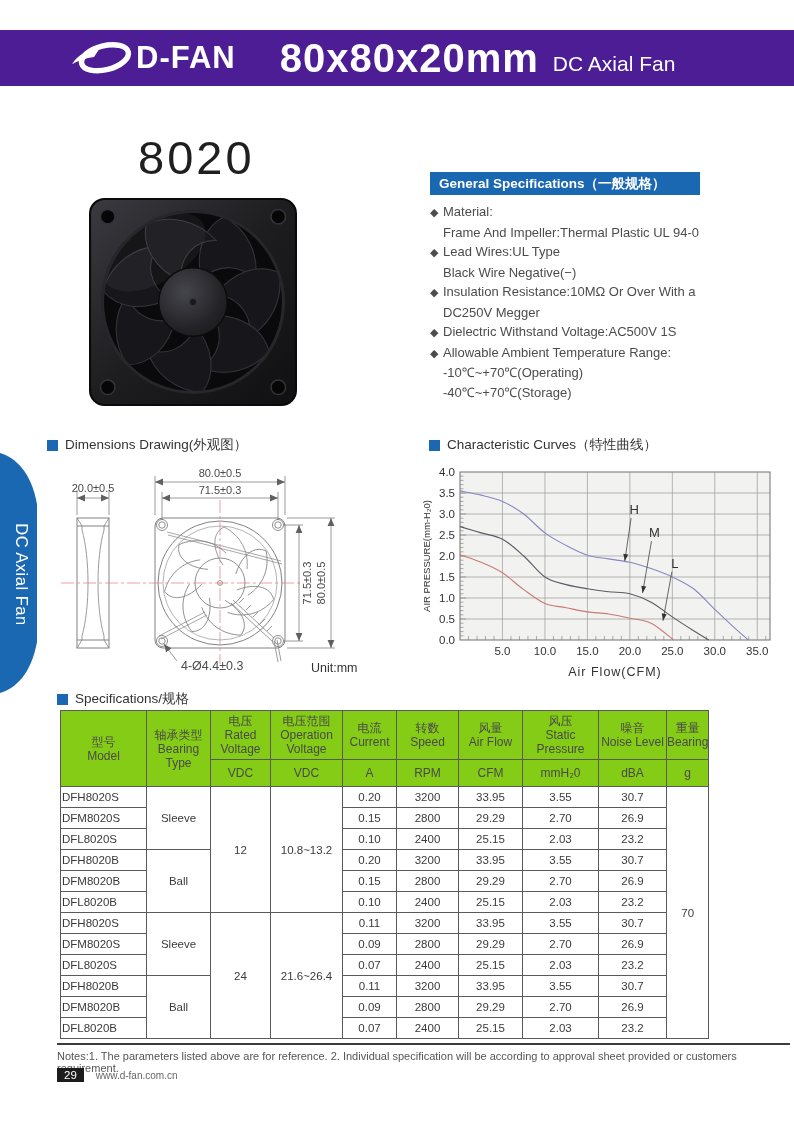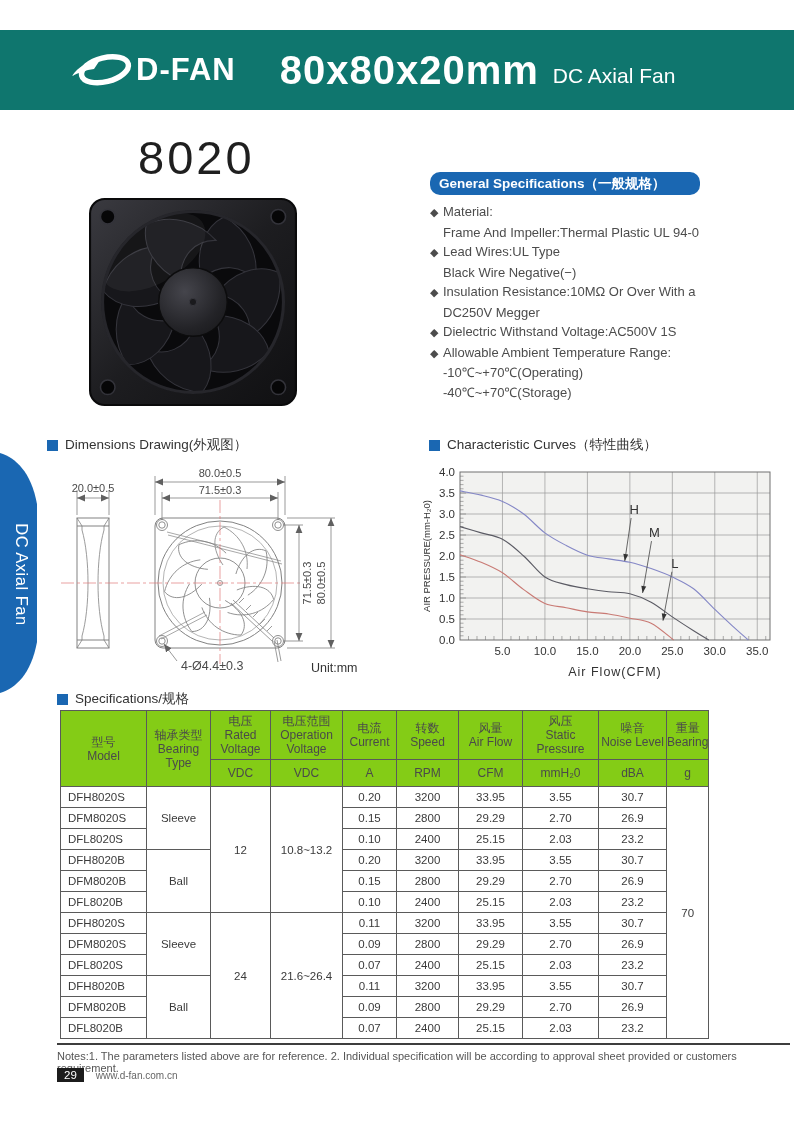--- a/index.html
+++ b/index.html
@@ -1,31 +1,31 @@
 <!DOCTYPE html>
 <html><head>
 <meta charset="utf-8">
 <style>
   html,body{margin:0;padding:0;background:#e8e8e8;}
   #page{position:relative;width:794px;height:1123px;background:#ffffff;margin:0 auto;
         font-family:"Liberation Sans",sans-serif;overflow:hidden;}
   
-  .header{position:absolute;left:0;top:30px;width:794px;height:80px;background:#0f766e;
+  .header{position:absolute;left:0;top:30px;width:794px;height:56px;background:#4c1d95;
           display:flex;align-items:center;}
   .logo-wrap{display:flex;align-items:center;margin-left:70px;}
   .logo-swoosh{width:64px;height:40px;}
   .brand{color:#fff;font-size:31px;font-weight:bold;letter-spacing:1px;margin-left:2px;}
   .size-title{color:#fff;font-size:40px;font-weight:700;letter-spacing:1px;margin-left:44px;}
   .size-sub{color:#fff;font-size:21px;font-weight:400;margin-left:14px;margin-top:12px;}
   
   .model-no{position:absolute;left:138px;top:130px;font-size:47px;color:#1f1f1f;letter-spacing:3px;}
   .fan-photo{position:absolute;left:86px;top:198px;width:214px;height:208px;}
   
   .gs-bar{position:absolute;left:430px;top:172px;width:270px;height:23px;background:#1a67b2;
-          color:#fff;font-size:13.5px;font-weight:bold;line-height:23px;padding-left:9px;box-sizing:border-box;border-radius:10px;}
+          color:#fff;font-size:13.5px;font-weight:bold;line-height:23px;padding-left:9px;box-sizing:border-box;}
   .gs-list{position:absolute;left:430px;top:202px;width:356px;font-size:13px;color:#4c4c4c;line-height:19.5px;}
   .gs-line{display:flex;}
   .gs-line .dia{width:13px;font-size:11px;color:#4c4c4c;flex:none;padding-top:1px;}
   .gs-line.cont{padding-left:13px;}
   
   .sec{position:absolute;font-size:13.5px;color:#333;display:flex;align-items:center;}
   .sec .sq{width:11px;height:11px;background:#1a67b2;margin-right:7px;flex:none;}
   
   .side-tab{position:absolute;left:0;top:450px;width:44px;height:246px;}
   .side-tab svg{position:absolute;left:0;top:0;}
@@ -33,21 +33,21 @@
               font-size:16.5px;transform:rotate(90deg);letter-spacing:.5px;}
   
   .dim-svg{position:absolute;left:55px;top:460px;}
   .chart-svg{position:absolute;left:420px;top:460px;}
   
   .spec-table{position:absolute;left:60px;top:710px;border-collapse:collapse;table-layout:fixed;}
   .spec-table th,.spec-table td{border:1px solid #5a5a5a;font-weight:normal;
       font-size:11.5px;color:#3a3a3a;text-align:center;padding:0;}
   .spec-table th{background:#84cc16;color:#4a4a4a;font-size:12px;line-height:14px;}
   .spec-table td{height:20px;background:#fff;}
-  .spec-table td.model-cell{text-align:left;padding-left:7px;}
+  .spec-table td.model-cell{text-align:left;padding-left:1px;}
   .spec-table thead tr:first-child th{height:48px;}
   .spec-table thead tr:last-child th{height:26px;}
   
   .rule{position:absolute;left:57px;top:1043px;width:733px;height:2px;background:#3d3d3d;}
   .notes{position:absolute;left:57px;top:1050px;width:733px;font-size:11px;color:#555;}
   .footer{position:absolute;left:57px;top:1068px;display:flex;align-items:center;}
   .page-box{background:#1c1c1c;color:#fff;font-size:11.5px;padding:1px 7px;}
   .url{margin-left:12px;font-size:10px;color:#666;}
   svg text{font-family:"Liberation Sans",sans-serif;}
 </style>

